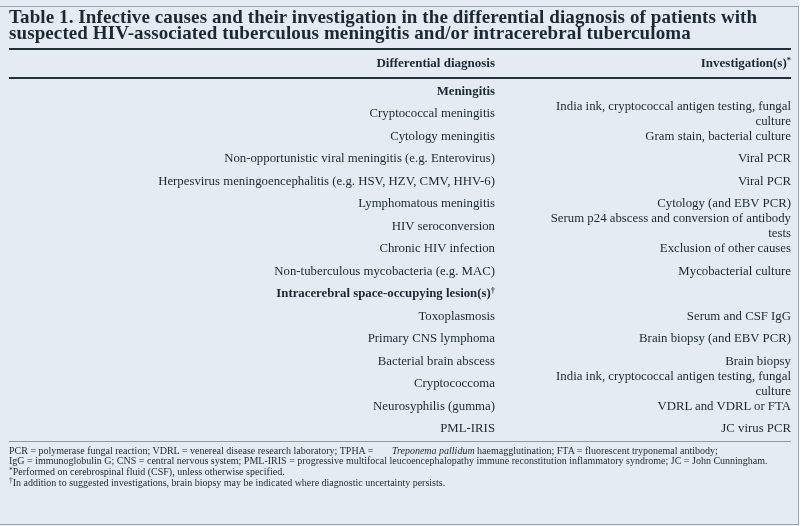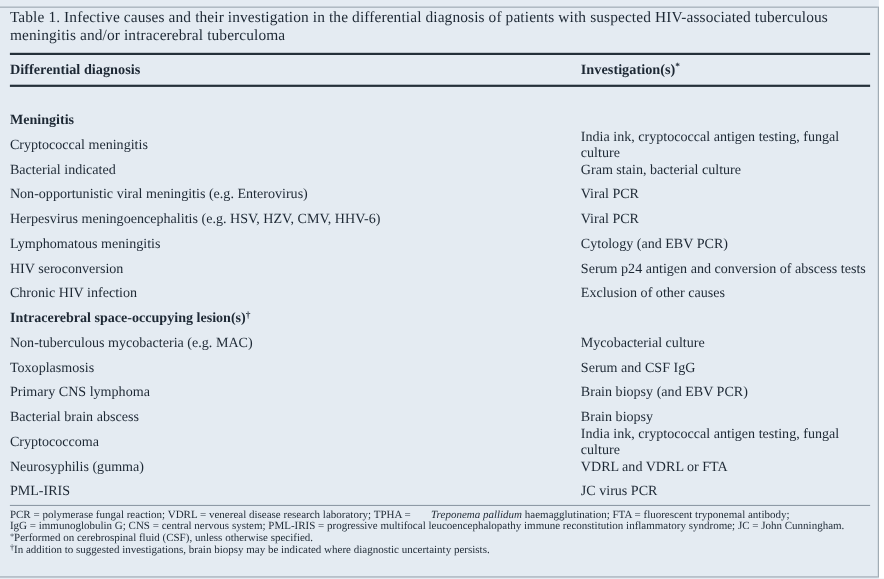--- a/index.html
+++ b/index.html
@@ -12,33 +12,33 @@
     overflow: hidden;
   }
   .hairline-top    { position: absolute; top: 6px; left: 0; width: 798px; height: 1px; background: #9aa5af; }
   .right-strip     { position: absolute; top: 0; right: 0; width: 5px; height: 100%; background: #ffffff; }
   .hairline-right  { position: absolute; top: 6px; right: 5px; width: 1px; height: 519px; background: #9aa5af; }
   .hairline-bottom { position: absolute; bottom: 1px; left: 0; width: 798px; height: 1px; background: #9aa5af; }
 
   .content { position: absolute; left: 9px; top: 9px; width: 782px; }
 
   .title {
-    font-weight: normal;
-    font-size: 14px;
+    font-weight: bold;
+    font-size: 19px;
     line-height: 16.4px;
     letter-spacing: 0.1px;
   }
   .rule-heavy { height: 2px; background: #243039; }
   .rule-title { margin-top: 6px; }
 
-  .header-row { display: flex; padding: 5px 0 6px 0; font-weight: bold; font-size: 13px; }
+  .header-row { display: flex; padding: 5px 0 6px 0; font-weight: bold; font-size: 13px; text-align: right; }
   .col-diag { width: 494px; flex: none; padding-right: 8px; }
   .col-inv  { flex: 1; margin-left: 25px; }
 
-  .rows { padding-top: 19px; }
+  .rows { padding-top: 1px; text-align: right; }
   .row { display: flex; height: 22.5px; align-items: center; font-size: 12.8px; }
   .row.section .col-diag { font-weight: bold; }
 
   sup {
     font-size: 8.5px;
     line-height: 0;
     position: relative;
     top: -4px;
     vertical-align: baseline;
   }
@@ -72,50 +72,50 @@
   <div class="rows">
       <div class="row section">
     <div class="col-diag"><span>Meningitis</span></div>
     <div class="col-inv"></div>
   </div>
       <div class="row">
     <div class="col-diag"><span>Cryptococcal meningitis</span></div>
     <div class="col-inv">India ink, cryptococcal antigen testing, fungal culture</div>
   </div>
       <div class="row">
-    <div class="col-diag"><span>Bacterial indicated</span></div>
+    <div class="col-diag"><span>Cytology meningitis</span></div>
     <div class="col-inv">Gram stain, bacterial culture</div>
   </div>
       <div class="row">
     <div class="col-diag"><span>Non-opportunistic viral meningitis (e.g. Enterovirus)</span></div>
     <div class="col-inv">Viral PCR</div>
   </div>
       <div class="row">
     <div class="col-diag"><span>Herpesvirus meningoencephalitis (e.g. HSV, HZV, CMV, HHV-6)</span></div>
     <div class="col-inv">Viral PCR</div>
   </div>
       <div class="row">
     <div class="col-diag"><span>Lymphomatous meningitis</span></div>
     <div class="col-inv">Cytology (and EBV PCR)</div>
   </div>
       <div class="row">
     <div class="col-diag"><span>HIV seroconversion</span></div>
-    <div class="col-inv">Serum p24 antigen and conversion of abscess tests</div>
+    <div class="col-inv">Serum p24 abscess and conversion of antibody tests</div>
   </div>
       <div class="row">
     <div class="col-diag"><span>Chronic HIV infection</span></div>
     <div class="col-inv">Exclusion of other causes</div>
   </div>
+      <div class="row">
+    <div class="col-diag"><span>Non-tuberculous mycobacteria (e.g. MAC)</span></div>
+    <div class="col-inv">Mycobacterial culture</div>
+  </div>
       <div class="row section">
     <div class="col-diag"><span>Intracerebral space-occupying lesion(s)</span><sup>†</sup></div>
     <div class="col-inv"></div>
-  </div>
-      <div class="row">
-    <div class="col-diag"><span>Non-tuberculous mycobacteria (e.g. MAC)</span></div>
-    <div class="col-inv">Mycobacterial culture</div>
   </div>
       <div class="row">
     <div class="col-diag"><span>Toxoplasmosis</span></div>
     <div class="col-inv">Serum and CSF IgG</div>
   </div>
       <div class="row">
     <div class="col-diag"><span>Primary CNS lymphoma</span></div>
     <div class="col-inv">Brain biopsy (and EBV PCR)</div>
   </div>
       <div class="row">

